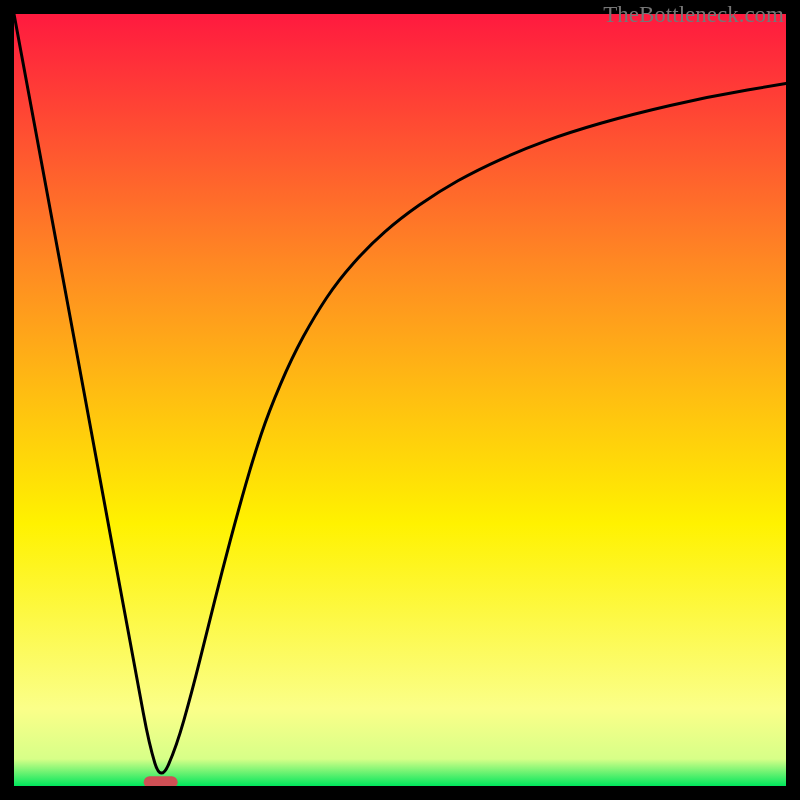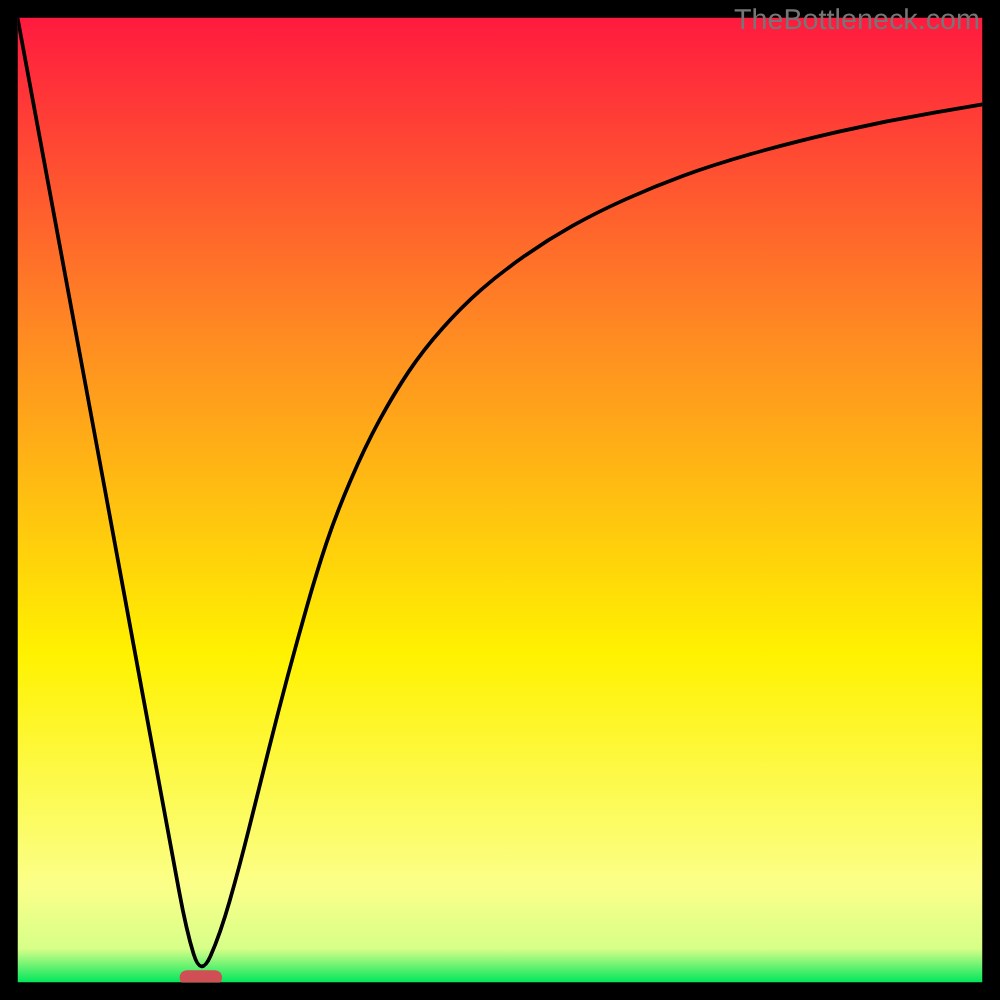--- a/index.html
+++ b/index.html
@@ -22,21 +22,21 @@
     position: absolute;
     left: 0;
     top: 0;
     width: 772px;
     height: 772px;
   }
   .watermark {
     position: absolute;
     top: 2px;
     right: 16px;
-    font-family: Liberation Sans, sans-serif;
+    font-family: Liberation Serif, serif;
     font-size: 23px;
     color: #767676;
     user-select: none;
     text-align: right;
   }
 </style>
 </head>
 <body>
 
 <div class="frame">

